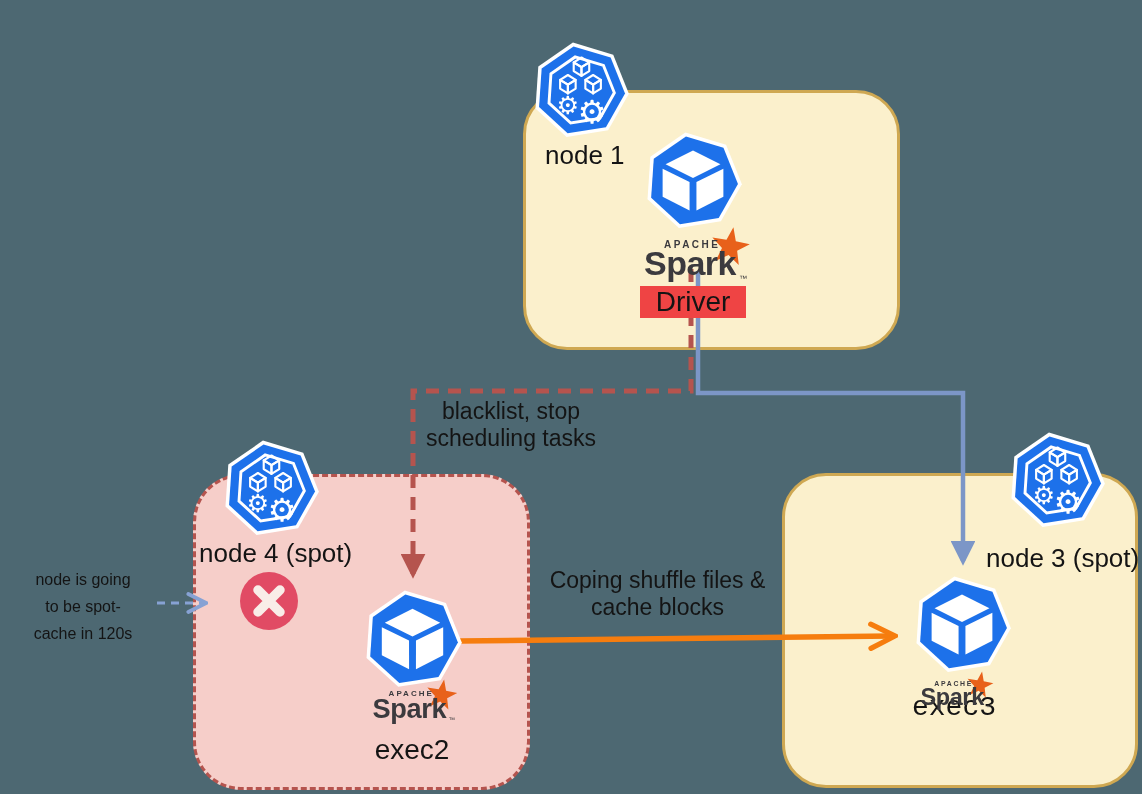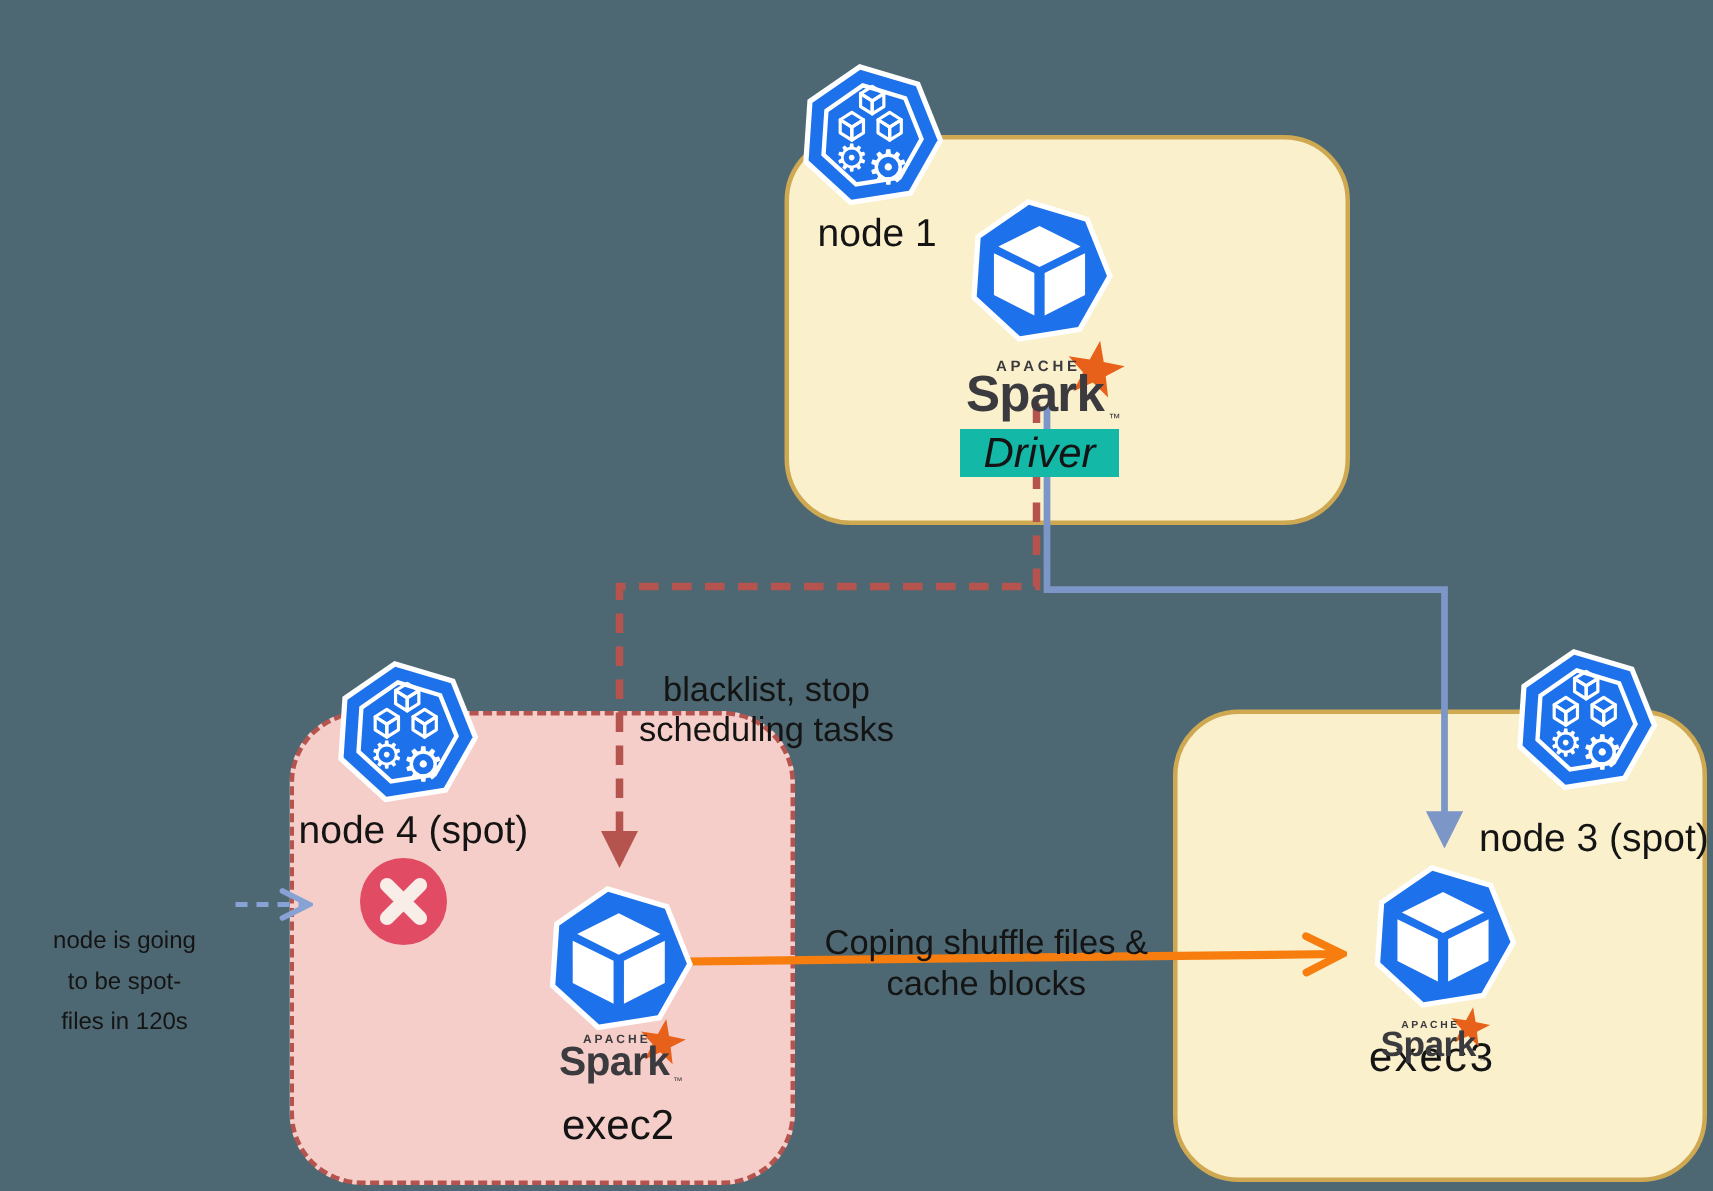--- a/index.html
+++ b/index.html
@@ -9,28 +9,28 @@
     font-family:"Liberation Sans", sans-serif;
     color:#141414;
   }
   .node{position:absolute;box-sizing:border-box;z-index:1;}
   .node-cream{background:#FBF0CC;border:3.5px solid #CFA852;border-radius:44px;}
   .node-pink{background:#F6CEC9;border:3.5px dashed #B5544E;border-radius:48px;}
   #edges{position:absolute;left:0;top:0;z-index:2;pointer-events:none;}
   .lbl{position:absolute;z-index:3;white-space:nowrap;}
   .node-label{font-size:26px;}
   .pod-label{font-size:28px;text-align:center;}
-  .annot{position:absolute;z-index:3;font-size:23px;line-height:27px;text-align:center;margin-top:48px;}
+  .annot{position:absolute;z-index:3;font-size:23px;line-height:27px;text-align:center;}
   .icon{position:absolute;z-index:4;}
   .spark-logo{position:absolute;z-index:4;width:106px;height:50px;transform-origin:top left;}
   .spark-apache{position:absolute;top:1px;left:22px;font-size:10px;font-weight:bold;letter-spacing:2.5px;color:#3B3A3E;}
   .spark-word{position:absolute;top:6px;left:2px;font-size:34px;font-weight:bold;letter-spacing:-0.5px;color:#3B3A3E;}
   .spark-tm{position:absolute;left:97px;top:36px;font-size:8px;color:#3B3A3E;}
   .spark-star{position:absolute;left:67px;top:-12px;width:42px;height:40px;}
-  #driver-label{background:#14b8a6;padding:0 3px;font-style:italic;}
+  #driver-label{background:#ef4444;padding:0 3px;}
   .hidden-defs{position:absolute;width:0;height:0;overflow:hidden;}
 </style>
 </head>
 <body>
 
 <div id="canvas">
 
   <svg class="hidden-defs" aria-hidden="true">
     <defs>
       <symbol id="sym-k8s-node" viewBox="0 0 100 100">
@@ -155,16 +155,16 @@
     <div>blacklist, stop</div>
     <div>scheduling tasks</div>
   </div>
   <div class="annot" style="left:540px;top:567px;width:235px;">
     <div>Coping shuffle files &amp;</div>
     <div>cache blocks</div>
   </div>
   <div class="annot" style="left:4px;top:566px;width:158px;font-size:16px;">
     <div>node is going</div>
     <div>to be spot-</div>
-    <div>files in 120s</div>
+    <div>cache in 120s</div>
   </div>
 
 </div>
 
 </body></html>

